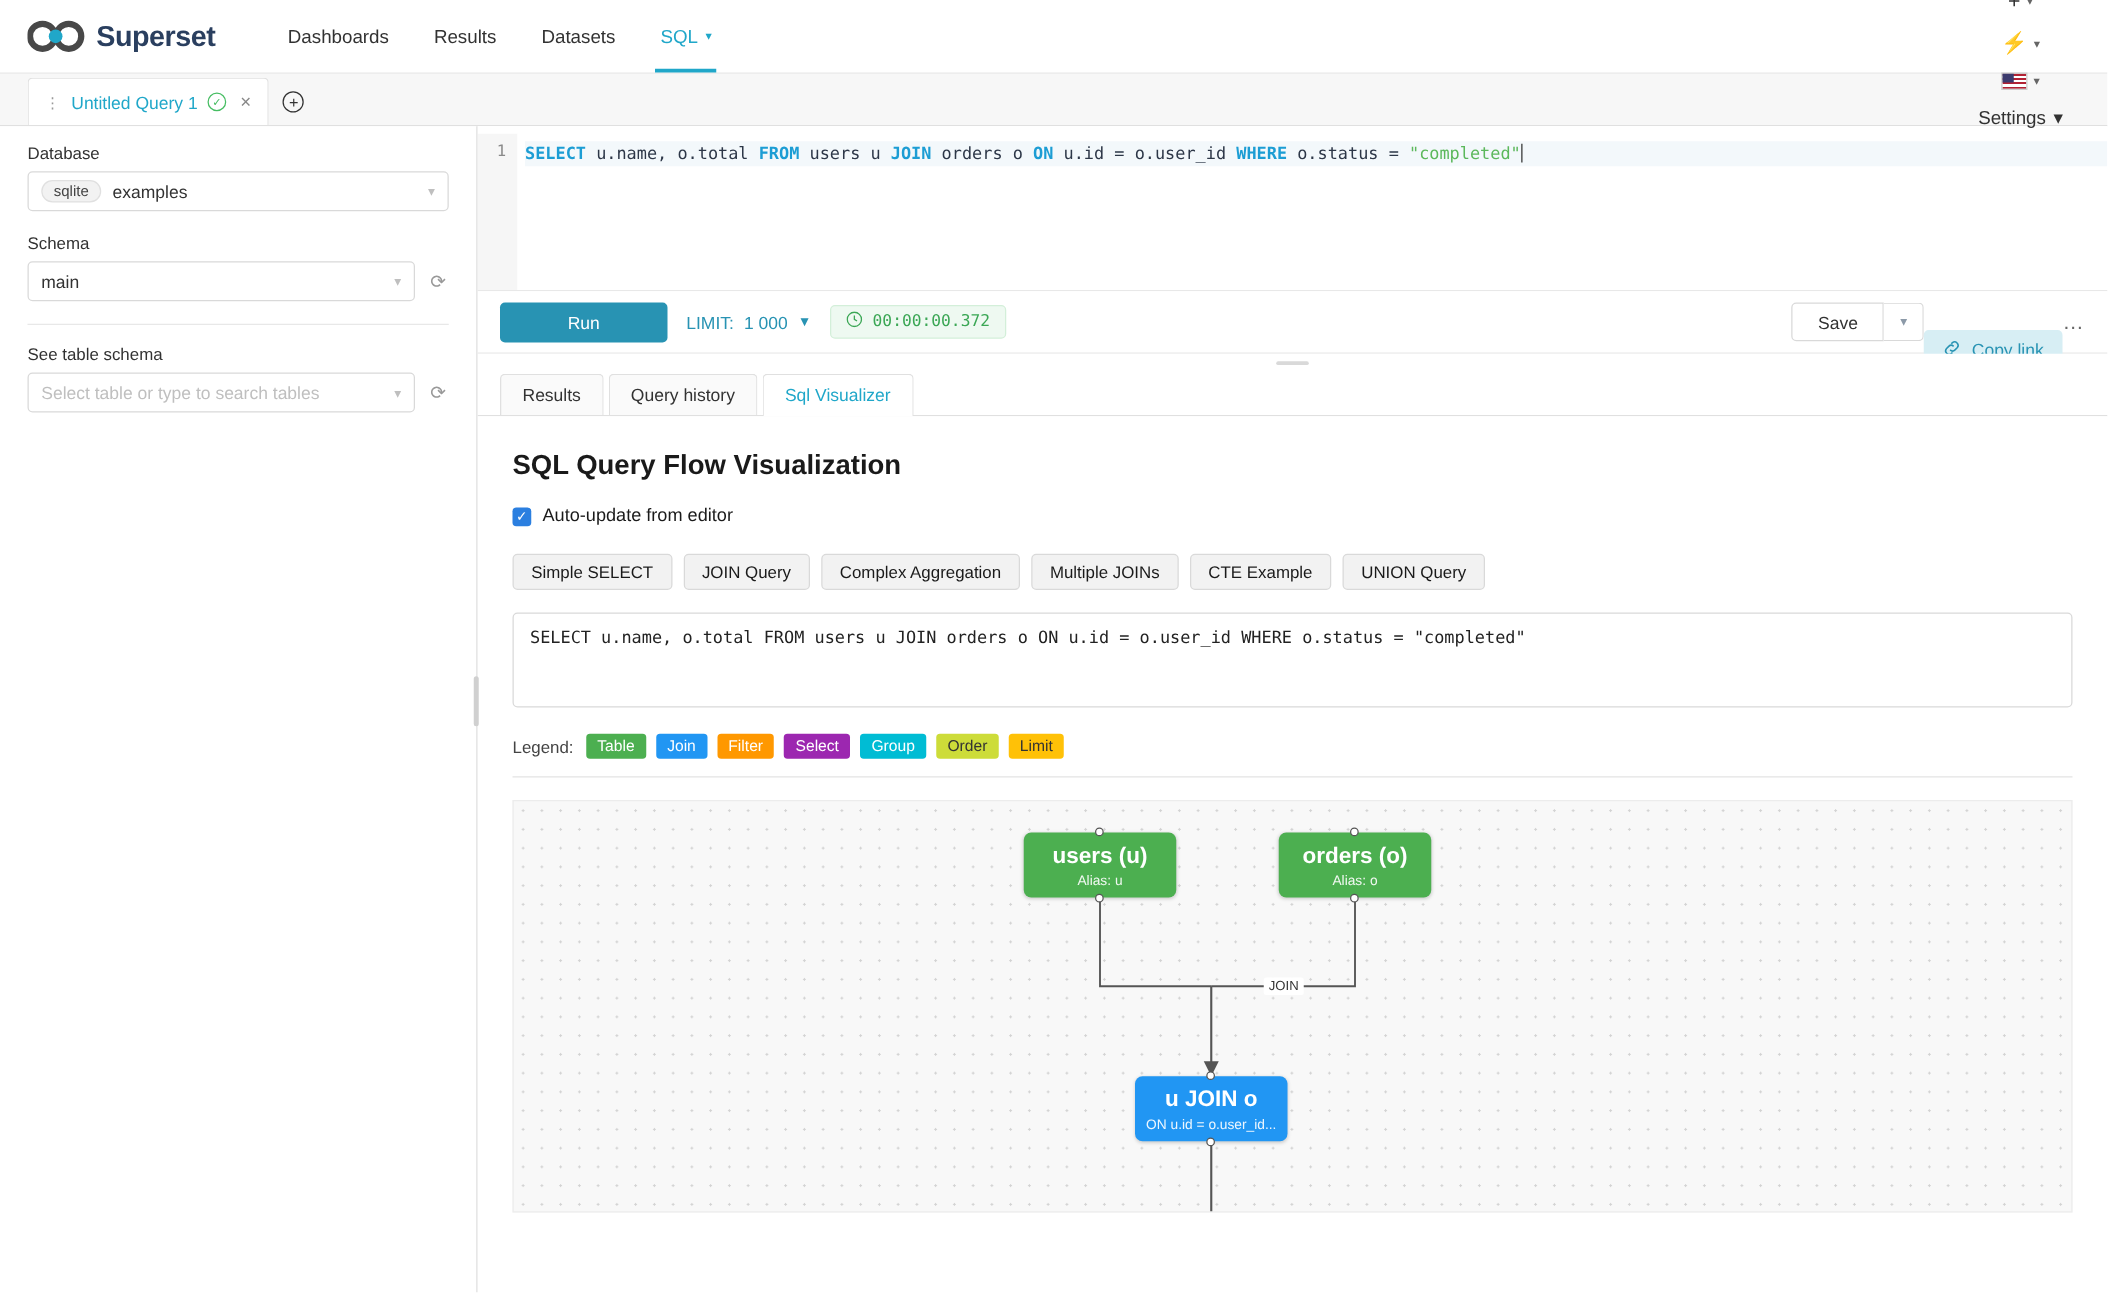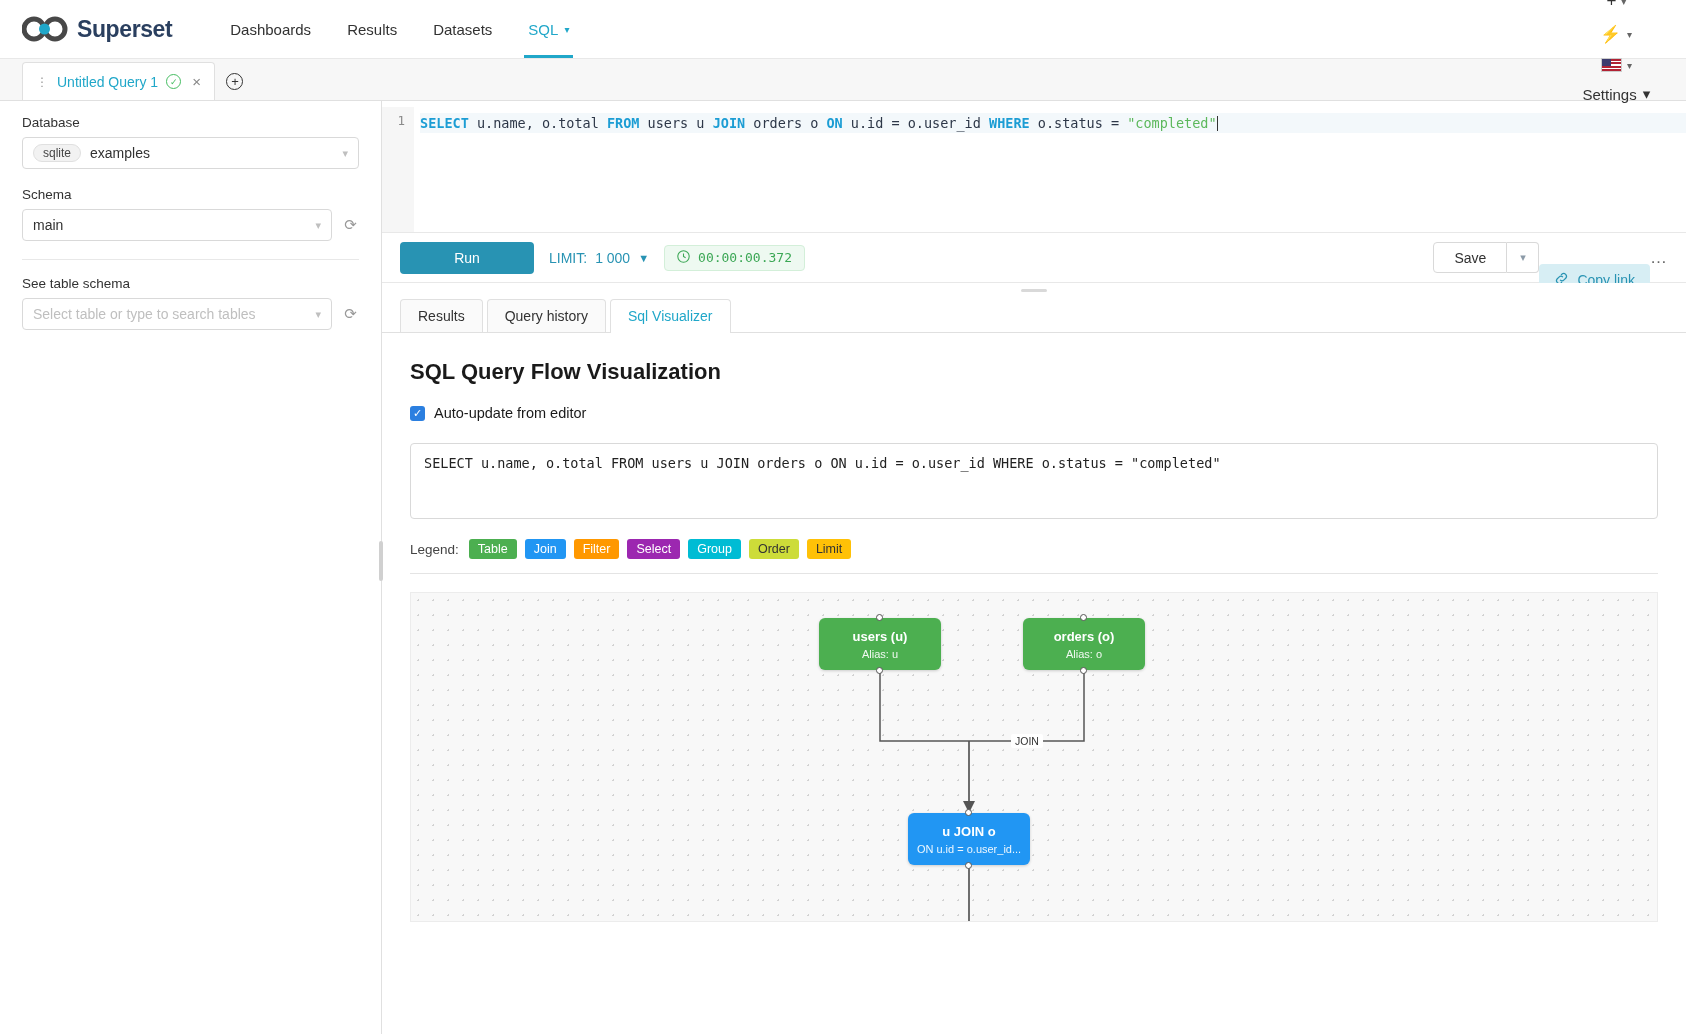--- a/index.html
+++ b/index.html
@@ -246,21 +246,21 @@
     background-image: radial-gradient(#d2d2d2 1px, transparent 1px);
     background-size: 15px 15px;
     border: 1px solid #ececec;
     overflow: hidden;
   }
   .node {
     position: absolute; border-radius: 6px; color: #fff;
     display: flex; flex-direction: column; align-items: center; justify-content: center;
     box-shadow: 0 1px 3px rgba(0,0,0,0.18); cursor: pointer;
   }
-  .node .ntitle { font-size: 13px; font-weight: bold; }
+  .node .ntitle { font-size: 18px; font-weight: bold; }
   .node .nsub { font-size: 11px; opacity: 0.92; margin-top: 4px; }
   .port {
     position: absolute; width: 7px; height: 7px; background: #fff;
     border: 1px solid #555; border-radius: 50%;
   }
   .port.top { top: -4px; left: 50%; margin-left: -4px; }
   .port.bottom { bottom: -4px; left: 50%; margin-left: -4px; }
   .edge-label {
     position: absolute; background: #fff; font-size: 10.5px; color: #333;
     padding: 1px 4px; border-radius: 2px;
@@ -424,20 +424,28 @@
     </div>
 
     <div class="viz">
       <div class="viz-title">SQL Query Flow Visualization</div>
 
       <div class="autoupd">
         <div class="cb">✓</div>
         <span class="autoupd-label">Auto-update from editor</span>
       </div>
 
+      <div class="sq-row">
+        <button class="sq-btn">Simple SELECT</button>
+        <button class="sq-btn">JOIN Query</button>
+        <button class="sq-btn">Complex Aggregation</button>
+        <button class="sq-btn">Multiple JOINs</button>
+        <button class="sq-btn">CTE Example</button>
+        <button class="sq-btn">UNION Query</button>
+      </div>
 
       <textarea class="sql-textarea" style="">SELECT u.name, o.total FROM users u JOIN orders o ON u.id = o.user_id WHERE o.status = "completed"</textarea>
 
       <div class="legend-row">
         <span class="legend-label">Legend:</span>
         <span class="lg" style="background:#4caf50">Table</span>
         <span class="lg" style="background:#2196f3">Join</span>
         <span class="lg" style="background:#ff9800">Filter</span>
         <span class="lg" style="background:#9c27b0">Select</span>
         <span class="lg" style="background:#00bcd4">Group</span>

